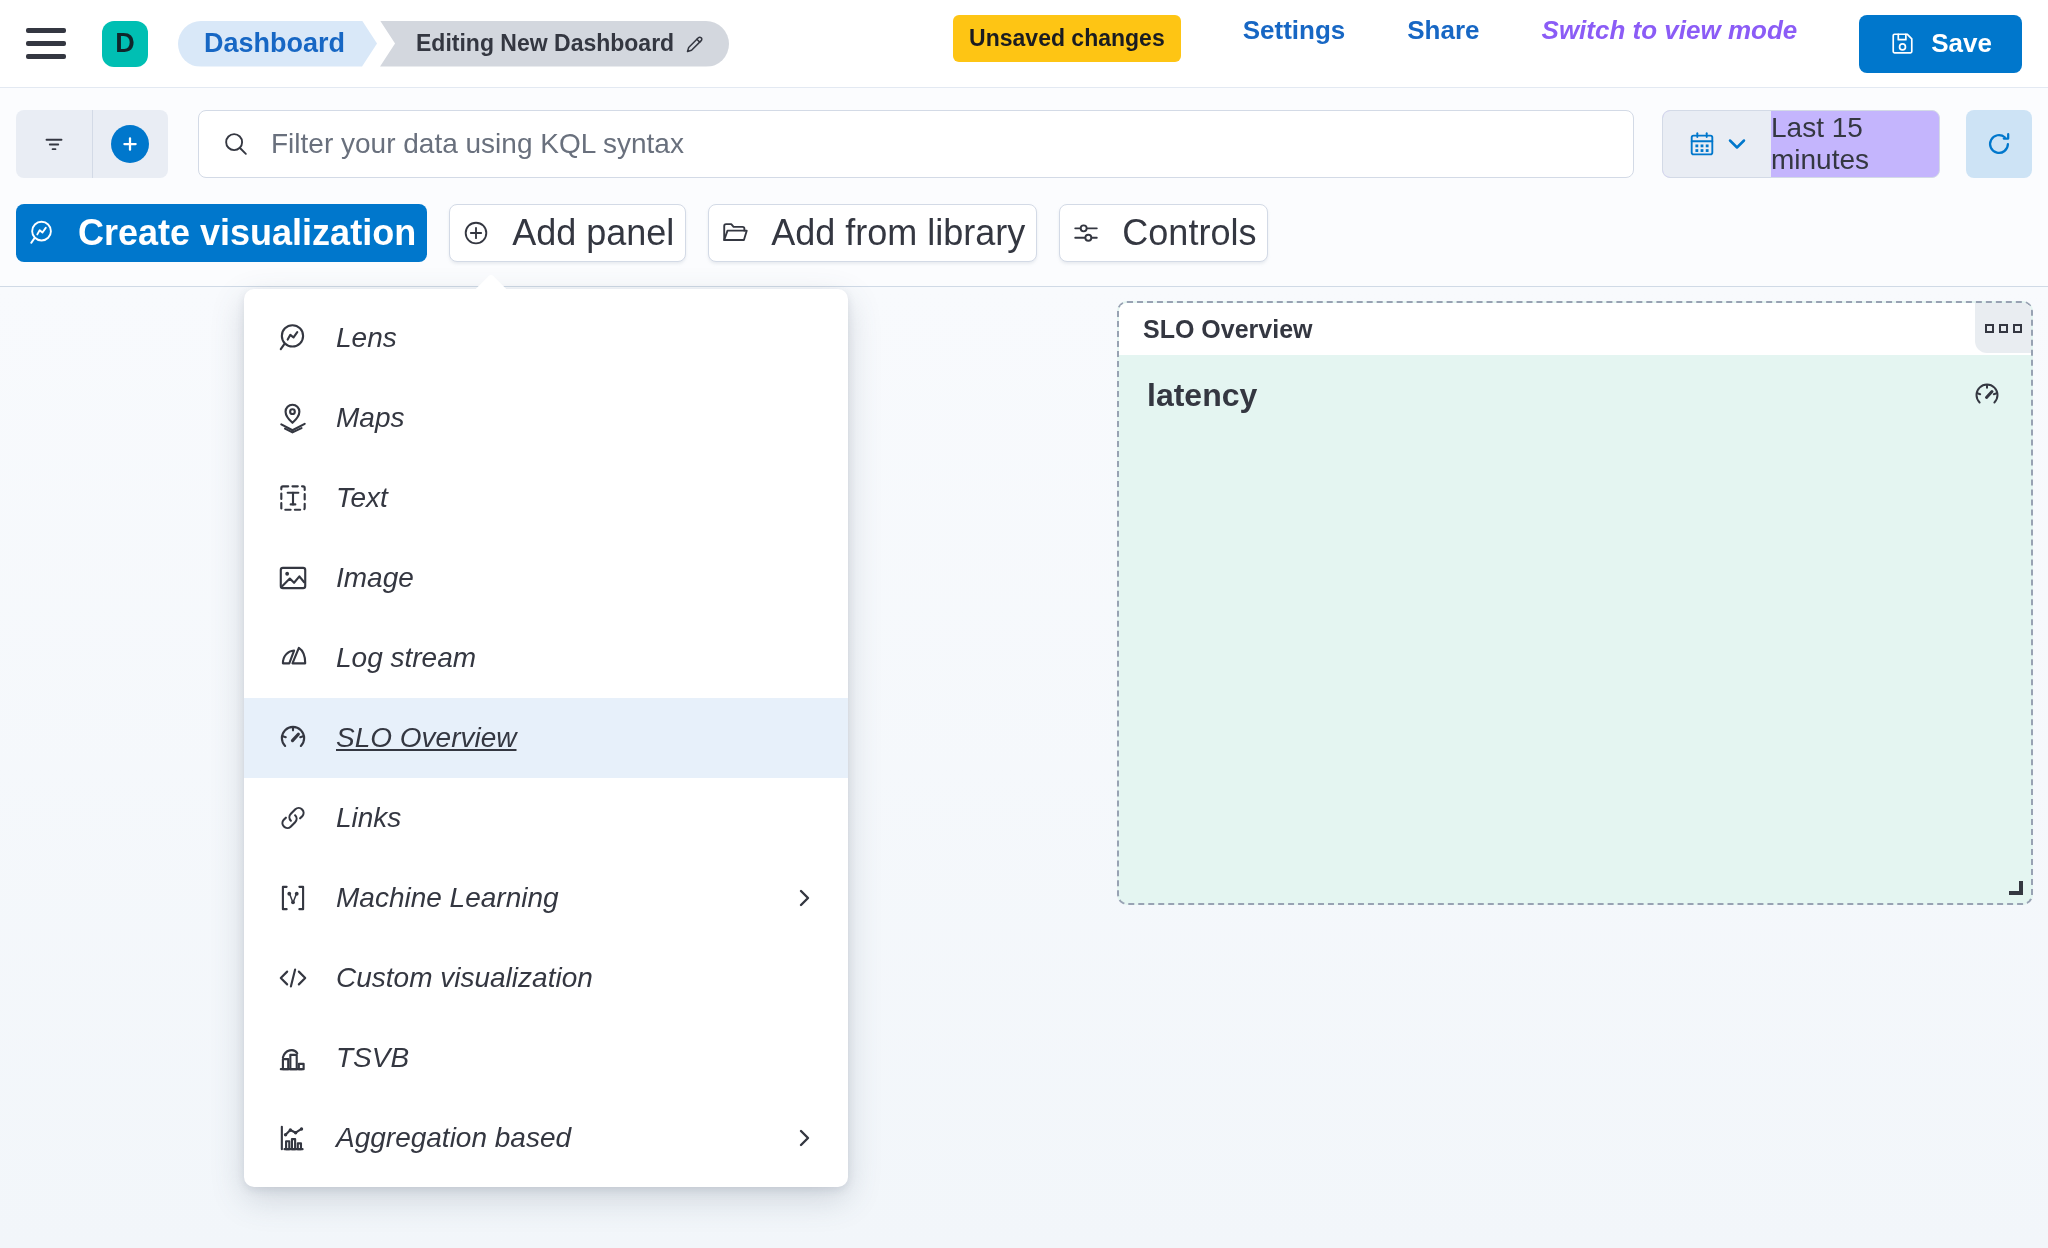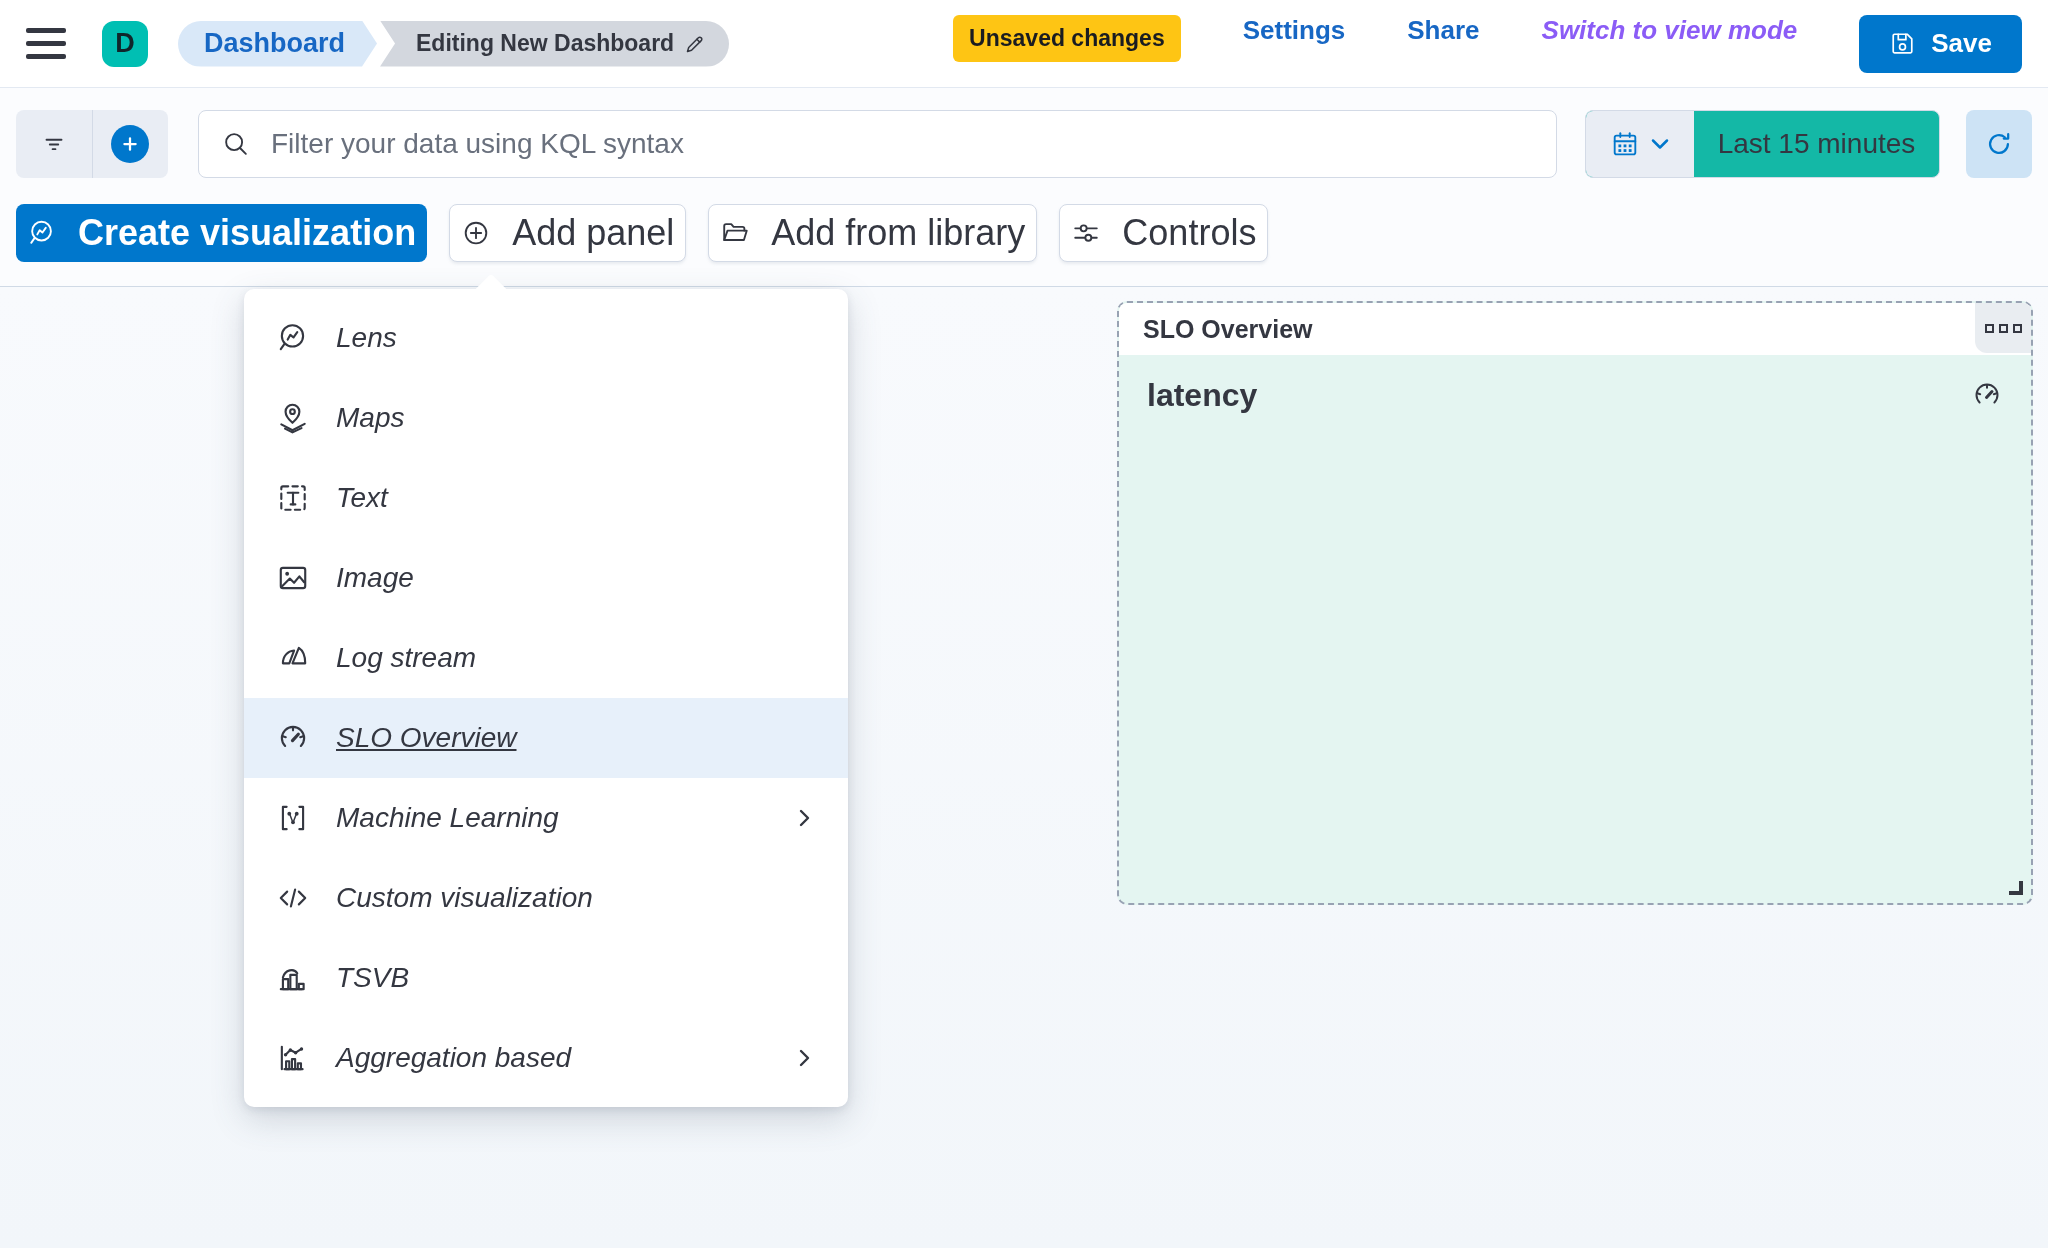--- a/index.html
+++ b/index.html
@@ -39,22 +39,22 @@
   .row1 { display:flex; align-items:stretch; height:68px; }
   .filter-group { width:152px; background:#e9edf4; border-radius:8px; display:flex; overflow:hidden; }
   .filter-seg { flex:1; display:flex; align-items:center; justify-content:center; cursor:pointer; }
   .filter-seg + .filter-seg { border-left:1px solid #d3dae6; }
   .plus-circle { width:38px; height:38px; border-radius:50%; background:#0077cc;
     display:flex; align-items:center; justify-content:center; }
   .kql { flex:1; margin-left:30px; background:#fff; border:1px solid #d3dae6; border-radius:8px;
     display:flex; align-items:center; padding:0 22px; gap:20px;justify-content:space-between; }
   .kql input { flex:1; border:none; outline:none; font-size:28px; font-family:inherit; color:#343741; background:transparent; }
   .kql input::placeholder { color:#69707d; }
-  .datepicker { margin-left:28px; width:355px; border:1px solid #d3dae6; border-radius:8px; display:flex;
-    overflow:hidden; background:#14b8a6; cursor:pointer; }
+  .datepicker { margin-left:28px; width:278px; border:1px solid #d3dae6; border-radius:8px; display:flex;
+    overflow:hidden; background:#c4b5fd; cursor:pointer; }
   .date-left { width:108px; background:#e9edf4; display:flex; align-items:center; justify-content:center; gap:10px; }
   .date-text { flex:1; display:flex; align-items:center; justify-content:center; font-size:28px; color:#343741; }
   .btn-refresh { margin-left:26px; width:66px; background:#cde3f5; border:none; border-radius:8px;
     display:flex; align-items:center; justify-content:center; cursor:pointer; }
 
   .row2 { display:flex; gap:22px; height:58px; }
   .btn { display:flex; align-items:center; gap:21px; padding:0 11px; border-radius:8px; font-size:36px;
     font-family:inherit; cursor:pointer; }
   .btn-primary { background:#0077cc; border:none; color:#fff; font-weight:600; }
   .btn-secondary { background:#fff; border:1px solid #d3dae6; color:#343741; font-weight:500;
@@ -278,20 +278,27 @@
       <svg class="icon" width="34" height="34" viewBox="0 0 32 32">
         <path d="M8.6 23.5 A10.5 10.5 0 1 1 23.4 23.5"></path>
         <path d="M16 6.5 v2.3"></path>
           <path d="M7 14.5 l2.2 .7"></path>
           <path d="M25 14.5 l-2.2 .7"></path>
         <path d="M15.5 18.5 L21 12.5" style="stroke-width:3"></path>
       </svg>
       <span class="mi-label">SLO Overview</span>
     </div>
 
+    <div class="menu-item">
+      <svg class="icon" width="34" height="34" viewBox="0 0 32 32">
+        <path d="M14 18.5 a4.6 4.6 0 0 1 0 -6.5 l4.2 -4.2 a4.6 4.6 0 0 1 6.5 6.5 l-2 2"></path>
+        <path d="M18 13.5 a4.6 4.6 0 0 1 0 6.5 l-4.2 4.2 a4.6 4.6 0 0 1 -6.5 -6.5 l2 -2"></path>
+      </svg>
+      <span class="mi-label">Links</span>
+    </div>
 
     <div class="menu-item">
       <svg class="icon" width="34" height="34" viewBox="0 0 32 32">
         <path d="M10 5.5 H6.5 V26.5 H10"></path>
         <path d="M22 5.5 H25.5 V26.5 H22"></path>
         <circle cx="12.5" cy="12" r="1.8" fill="#343741" stroke="none"></circle>
         <circle cx="19.5" cy="12" r="1.8" fill="#343741" stroke="none"></circle>
         <circle cx="16" cy="20" r="1.8" fill="#343741" stroke="none"></circle>
         <path d="M13.4 13.6 L15.2 18.3" style="stroke-width:1.4"></path>
         <path d="M18.6 13.6 L16.8 18.3" style="stroke-width:1.4"></path>

